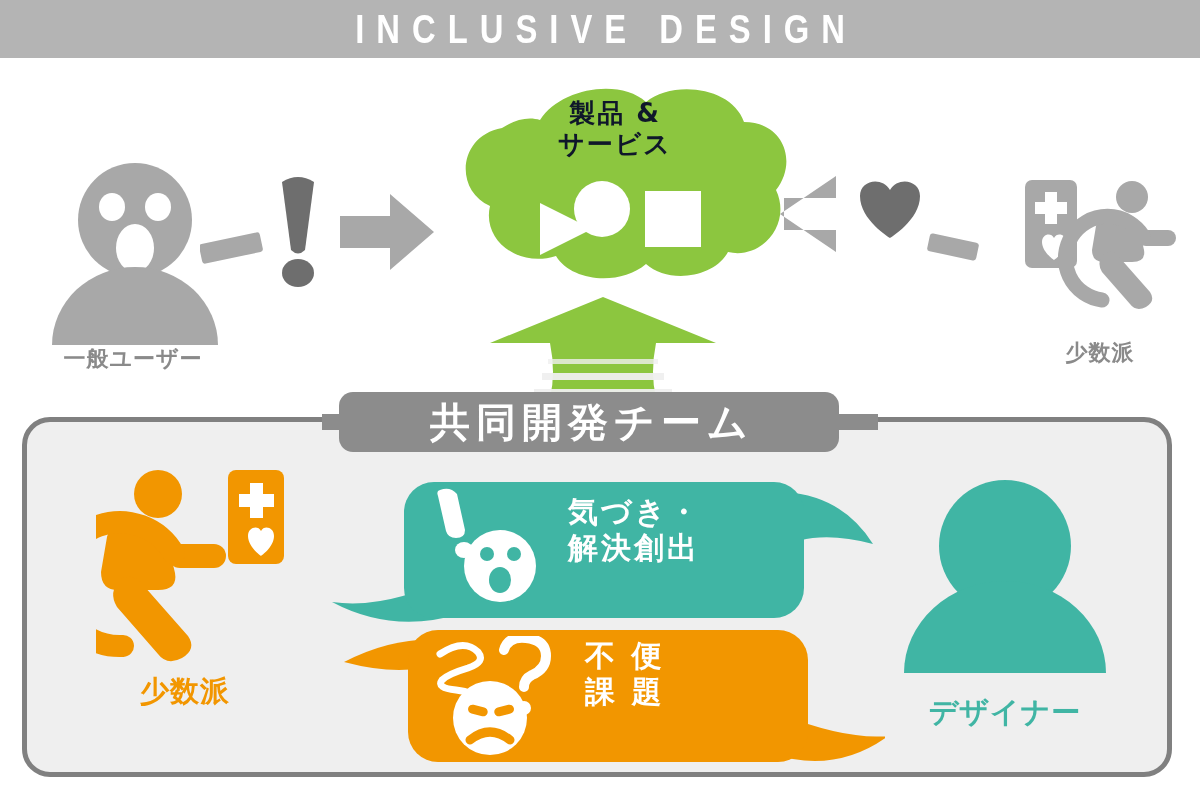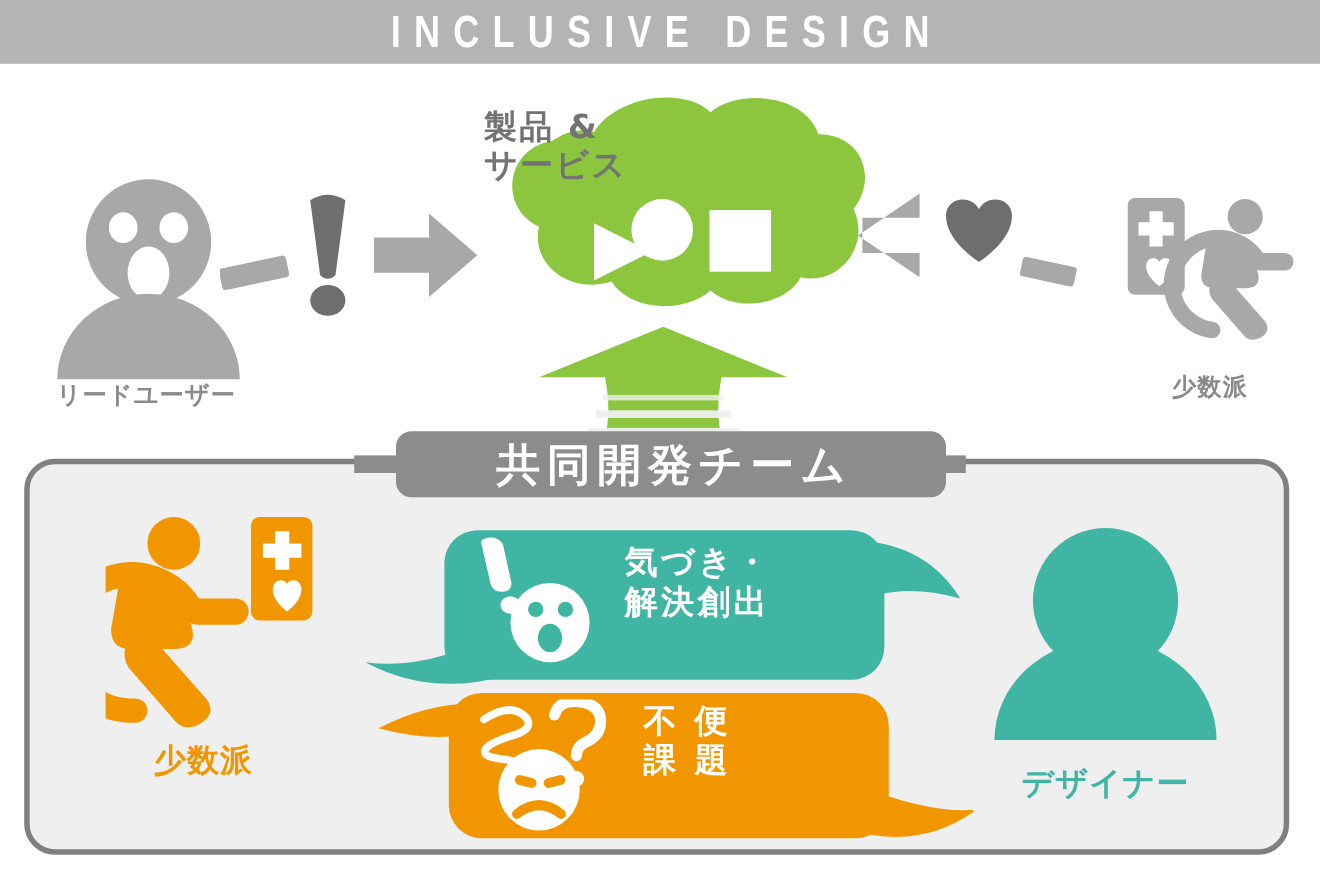--- a/index.html
+++ b/index.html
@@ -33,40 +33,40 @@
   }
 
   
   .abs { position: absolute; }
   .jp { font-family: "DejaVu Sans", "Liberation Sans", sans-serif; font-weight: bold; }
 
   
   .cloud-wrap { position: absolute; left: 440px; top: 78px; width: 350px; height: 215px; }
   .cloud-text {
     position: absolute; left: 0; top: 20px; width: 350px;
-    color: #737373; line-height: 1.18;
-    font-size: 30px; z-index: 4; letter-spacing: 2px;
+    text-align: center; color: #0f172a; line-height: 1.18;
+    font-size: 26px; z-index: 4; letter-spacing: 2px;
   }
   .cloud-shapes { position: absolute; left: 0; top: 95px; width: 350px; height: 110px; z-index: 4; }
 
   .lbl-gray {
     color: #8a8a8a; font-size: 22px; text-align: center; letter-spacing: 1px;
   }
 
   
   .team-panel {
     position: absolute; left: 22px; top: 417px;
     width: 1150px; height: 360px;
     background: #efefef;
     border: 5px solid #808080;
     border-radius: 28px;
     box-sizing: border-box;
   }
   .team-banner {
-    position: absolute; left: 360px; top: 392px;
+    position: absolute; left: 339px; top: 392px;
     width: 500px; height: 60px;
     background: #8c8c8c;
     border-radius: 14px;
     display: flex; align-items: center; justify-content: center;
     z-index: 12;
   }
   .team-banner-text {
     color: #ffffff; font-size: 40px; letter-spacing: 6px; text-indent: 6px;
     white-space: nowrap;
   }
@@ -94,21 +94,21 @@
     <div class="header-title">INCLUSIVE DESIGN</div>
   </div>
 
   <svg class="abs" style="left:42px; top:160px;" width="220" height="185" aria-hidden="true">
     <circle cx="93" cy="60" r="57" fill="#a8a8a8"></circle>
     <ellipse cx="70" cy="47" rx="13" ry="14" fill="#ffffff"></ellipse>
     <ellipse cx="116" cy="47" rx="13" ry="14" fill="#ffffff"></ellipse>
     <ellipse cx="93" cy="88" rx="19" ry="24" fill="#ffffff"></ellipse>
     <path d="M10 185 A83 78 0 0 1 176 185 Z" fill="#a8a8a8"></path>
   </svg>
-  <div class="abs lbl-gray jp" style="left:18px; top:344px; width:230px;">リードユーザー</div>
+  <div class="abs lbl-gray jp" style="left:18px; top:344px; width:230px;">一般ユーザー</div>
 
   <svg class="abs" style="left:200px; top:170px;" width="240" height="130" aria-hidden="true">
     <rect x="0" y="68" width="62" height="20" rx="3" fill="#a8a8a8" transform="rotate(-12 31 78)"></rect>
     <path d="M82 12 q16 -10 32 0 l-9 68 q-7 7 -14 0 Z" fill="#6e6e6e"></path>
     <ellipse cx="98" cy="103" rx="16" ry="14" fill="#6e6e6e"></ellipse>
     <path d="M140 46 h50 v-22 l44 38 -44 38 v-22 h-50 Z" fill="#a8a8a8"></path>
   </svg>
 
   <svg class="abs" style="left:432px; top:78px; z-index:3;" width="366" height="220" aria-hidden="true">
     <path fill="#8cc63f" d="

